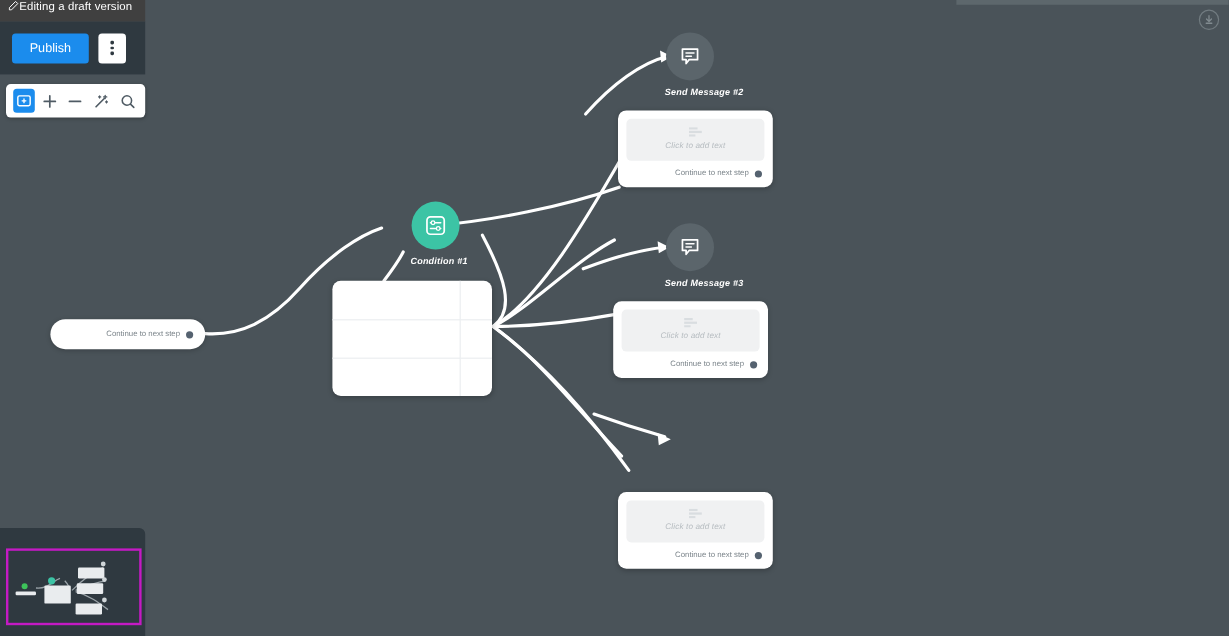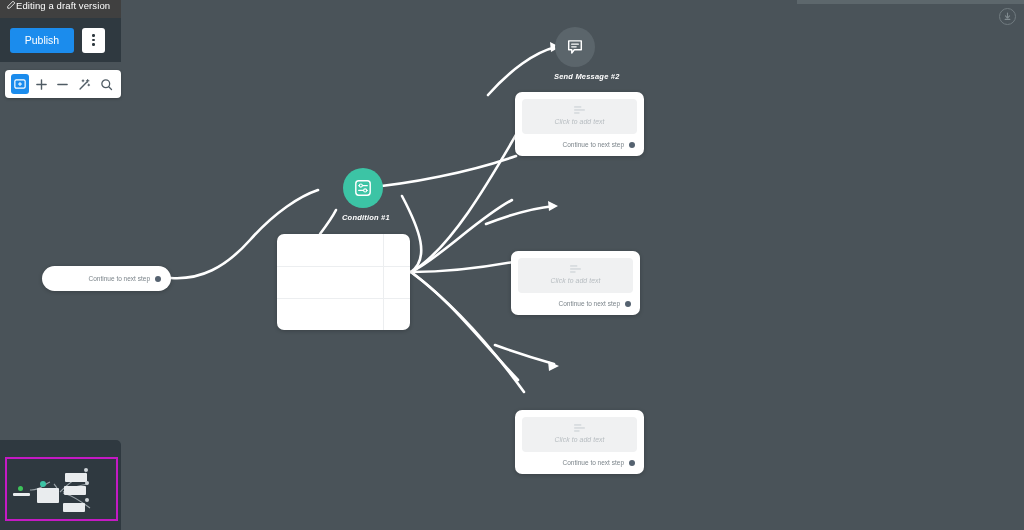--- a/index.html
+++ b/index.html
@@ -238,20 +238,29 @@
         <rect x="0" y="6.8" width="6" height="2.1" fill="#d9dde0"></rect>
       </svg>
       <span class="ph-text">Click to add text</span>
     </div>
     <div class="card-foot">
       <span>Continue to next step</span>
       <span class="port"></span>
     </div>
   </div>
 
+  <div class="node" style="left:554px; top:186px; width:42px;">
+    <div class="node-bubble msg">
+      <svg width="18" height="18" viewBox="0 0 20 20">
+        <path d="M3 3.2 H17 V13 H9.2 L6.4 16.6 V13 H3 Z" fill="none" stroke="#fff" stroke-width="1.6" stroke-linejoin="round"></path>
+        <path d="M6.3 6.9 H13.7 M6.3 9.8 H11.3" stroke="#fff" stroke-width="1.4" stroke-linecap="round"></path>
+      </svg>
+    </div>
+    <div class="node-title">Send Message #3</div>
+  </div>
   <div class="card" style="position:absolute; left:511px; top:251px; width:129px; height:64px;">
     <div class="card-placeholder">
       <svg class="ph-icon" width="11" height="8" viewBox="0 0 12 9">
         <rect x="0" y="0" width="8" height="2.1" fill="#d9dde0"></rect>
         <rect x="0" y="3.4" width="12" height="2.1" fill="#d9dde0"></rect>
         <rect x="0" y="6.8" width="6" height="2.1" fill="#d9dde0"></rect>
       </svg>
       <span class="ph-text">Click to add text</span>
     </div>
     <div class="card-foot">

